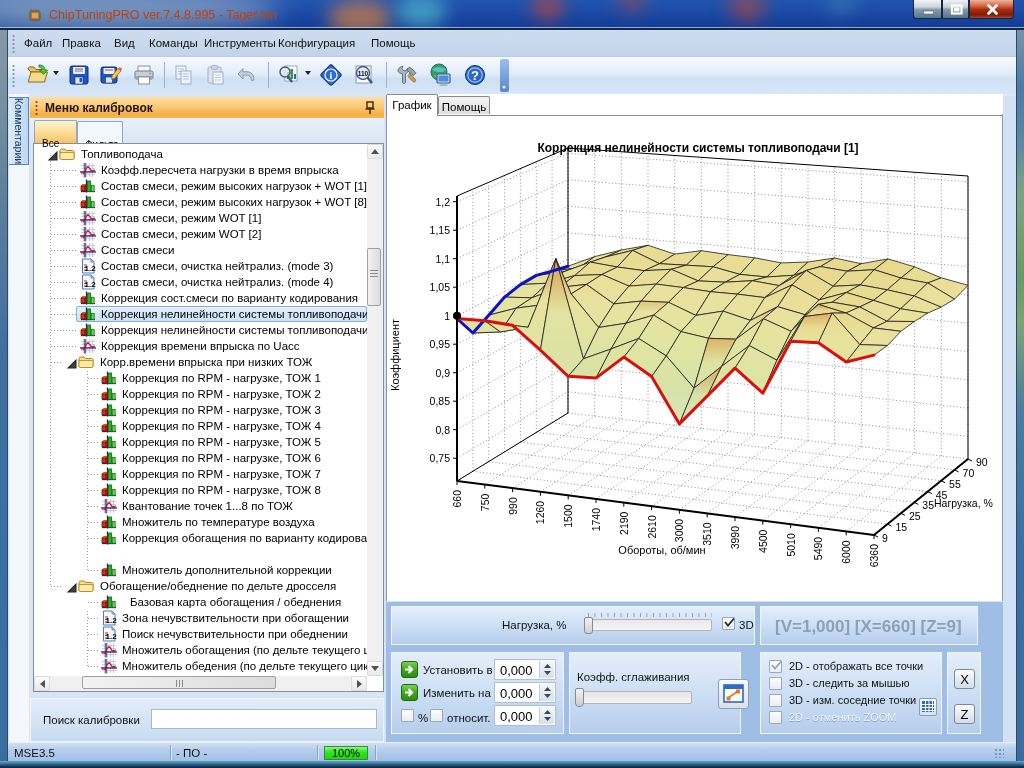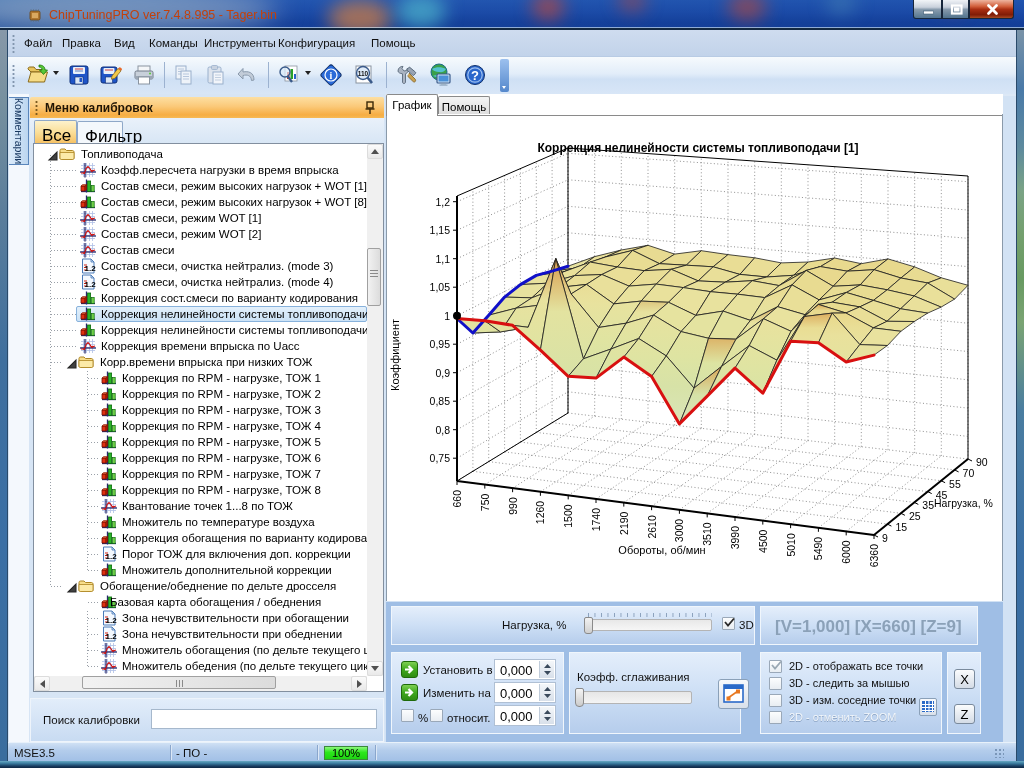--- a/index.html
+++ b/index.html
@@ -34,21 +34,21 @@
 
 #dock{position:absolute;left:9px;top:94px;width:20px;height:667px;background:#f4f8fd;}
 #commtab{position:absolute;left:9px;top:97px;width:20px;height:68px;background:linear-gradient(90deg,#dcebfa 0%,#bcd6f0 100%);border:1px solid #5a86bc;border-left:none;display:flex;align-items:center;justify-content:center;}
 #commtab span{writing-mode:vertical-rl;font-size:10.5px;color:#16365e;letter-spacing:0px;}
 
 #lpanel{position:absolute;left:29px;top:94px;width:356px;height:667px;background:#d7e5f5;}
 #lp-head{position:absolute;left:1px;top:3px;width:354px;height:21px;background:linear-gradient(180deg,#fddfa2 0%,#fbc979 45%,#f6ad43 85%,#f7b954 100%);border-radius:2px 2px 0 0;}
 #lp-head .grip{position:absolute;left:5px;top:3px;width:3px;height:15px;background-image:radial-gradient(circle,#7a5a20 1px,transparent 1.2px);background-size:3px 4px;}
 #lp-head .t{position:absolute;left:15px;top:4px;font-size:12px;font-weight:bold;color:#201505;}
 #lp-tabs{position:absolute;left:1px;top:24px;width:354px;height:25px;background:linear-gradient(180deg,#e9f1fa,#d8e6f5);}
-.lptab{position:absolute;height:23px;border:1px solid #8fa8c8;border-bottom:none;border-radius:2px 2px 0 0;font-size:17px;padding:5px 10px 0 7px;}
+.lptab{position:absolute;height:23px;border:1px solid #8fa8c8;border-bottom:none;border-radius:2px 2px 0 0;font-size:10px;padding:17px 10px 0 7px;}
 #lptab-vse{left:5px;top:26px;width:43px;background:linear-gradient(180deg,#fdf2cc 0%,#fbdf9a 50%,#f6c265 100%);z-index:2;}
 #lptab-filtr{left:48px;top:27px;width:46px;background:#f4f8fc;height:22px;}
 #tree-box{position:absolute;left:4px;top:49px;width:351px;height:549px;background:#fff;border:1px solid #828f9f;overflow:hidden;}
 #tree{position:absolute;left:0;top:1px;width:333px;height:530px;font-size:11.5px;color:#000;}
 .trow{position:absolute;left:0;width:333px;height:16px;white-space:nowrap;overflow:hidden;}
 .trow .txt{position:absolute;top:2px;}
 .ticon{position:absolute;top:0px;width:16px;height:16px;}
 
 .sb{position:absolute;background:#f0f0f0;}
 .sb .thumb{position:absolute;background:linear-gradient(90deg,#f2f2f2,#dcdcdc);border:1px solid #a0a0a0;border-radius:2px;}
@@ -525,27 +525,20 @@
             </svg>
             <span class="txt" style="left:88px;">Множитель по температуре воздуха</span>
           </div>
           <div class="trow" style="top:385px;">
             <div style="position:absolute;left:54px;top:8px;width:11px;height:1px;background-image:linear-gradient(90deg,#9aa0a8 1px,transparent 1px);background-size:3px 1px;"></div>
             <svg class="ticon" style="left:67px;" width="16" height="16" viewBox="0 0 16 16">
               <use href="#ic-bar"></use>
             </svg>
             <span class="txt" style="left:88px;">Коррекция обогащения по варианту кодирован</span>
           </div>
-          <div class="trow" style="top:401px;">
-            <div style="position:absolute;left:54px;top:8px;width:11px;height:1px;background-image:linear-gradient(90deg,#9aa0a8 1px,transparent 1px);background-size:3px 1px;"></div>
-            <svg class="ticon" style="left:67px;" width="16" height="16" viewBox="0 0 16 16">
-              <use href="#ic-num"></use>
-            </svg>
-            <span class="txt" style="left:88px;">Порог ТОЖ для включения доп. коррекции</span>
-          </div>
           <div class="trow" style="top:417px;">
             <div style="position:absolute;left:54px;top:8px;width:11px;height:1px;background-image:linear-gradient(90deg,#9aa0a8 1px,transparent 1px);background-size:3px 1px;"></div>
             <svg class="ticon" style="left:67px;" width="16" height="16" viewBox="0 0 16 16">
               <use href="#ic-bar"></use>
             </svg>
             <span class="txt" style="left:88px;">Множитель дополнительной коррекции</span>
           </div>
           <div class="trow" style="top:433px;">
             <svg class="ticon" style="left:30px;top:2px;" width="12" height="12" viewBox="1 1 12 12">
               <use href="#ic-exp"></use>
@@ -554,35 +547,35 @@
             <svg class="ticon" style="left:44px;" width="16" height="16" viewBox="0 0 16 16">
               <use href="#ic-folder"></use>
             </svg>
             <span class="txt" style="left:66px;">Обогащение/обеднение по дельте дросселя</span>
           </div>
           <div class="trow" style="top:449px;">
             <div style="position:absolute;left:54px;top:8px;width:11px;height:1px;background-image:linear-gradient(90deg,#9aa0a8 1px,transparent 1px);background-size:3px 1px;"></div>
             <svg class="ticon" style="left:67px;" width="16" height="16" viewBox="0 0 16 16">
               <use href="#ic-bar"></use>
             </svg>
-            <span class="txt" style="left:76px;">Базовая карта обогащения / обеднения</span>
+            <span class="txt" style="left:96px;">Базовая карта обогащения / обеднения</span>
           </div>
           <div class="trow" style="top:465px;">
             <div style="position:absolute;left:54px;top:8px;width:11px;height:1px;background-image:linear-gradient(90deg,#9aa0a8 1px,transparent 1px);background-size:3px 1px;"></div>
             <svg class="ticon" style="left:67px;" width="16" height="16" viewBox="0 0 16 16">
               <use href="#ic-num"></use>
             </svg>
             <span class="txt" style="left:88px;">Зона нечувствительности при обогащении</span>
           </div>
           <div class="trow" style="top:481px;">
             <div style="position:absolute;left:54px;top:8px;width:11px;height:1px;background-image:linear-gradient(90deg,#9aa0a8 1px,transparent 1px);background-size:3px 1px;"></div>
             <svg class="ticon" style="left:67px;" width="16" height="16" viewBox="0 0 16 16">
               <use href="#ic-num"></use>
             </svg>
-            <span class="txt" style="left:88px;">Зона нечувствительности при обеднении</span>
+            <span class="txt" style="left:88px;">Поиск нечувствительности при обеднении</span>
           </div>
           <div class="trow" style="top:497px;">
             <div style="position:absolute;left:54px;top:8px;width:11px;height:1px;background-image:linear-gradient(90deg,#9aa0a8 1px,transparent 1px);background-size:3px 1px;"></div>
             <svg class="ticon" style="left:67px;" width="16" height="16" viewBox="0 0 16 16">
               <use href="#ic-curve"></use>
             </svg>
             <span class="txt" style="left:88px;">Множитель обогащения (по дельте текущего ци</span>
           </div>
           <div class="trow" style="top:513px;">
             <div style="position:absolute;left:54px;top:8px;width:11px;height:1px;background-image:linear-gradient(90deg,#9aa0a8 1px,transparent 1px);background-size:3px 1px;"></div>

